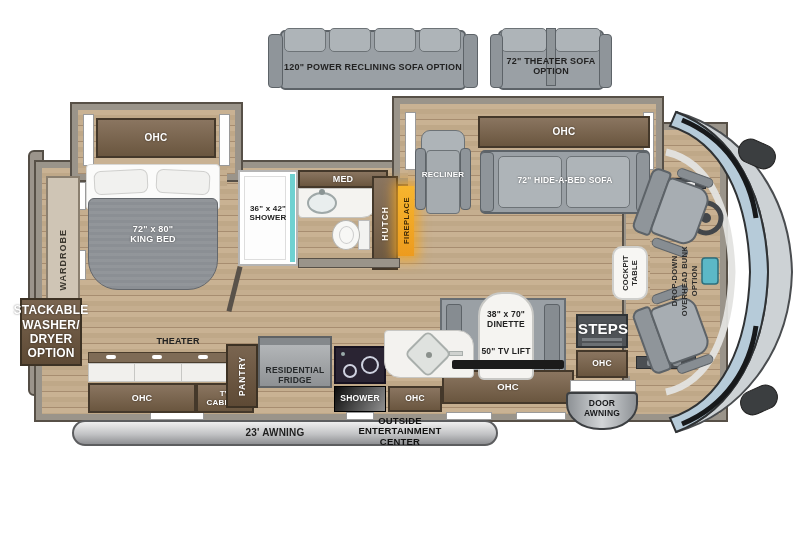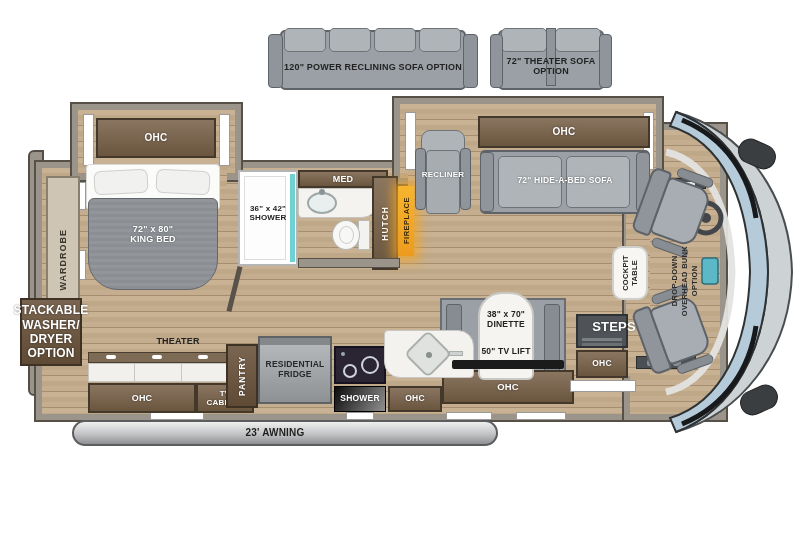--- a/index.html
+++ b/index.html
@@ -147,21 +147,21 @@
   <div class="abs cab" style="left:88px;top:383px;width:108px;height:30px;z-index:3;">
     <span class="lbl wlbl" style="font-size:9px;">OHC</span>
   </div>
   <div class="abs cab" style="left:196px;top:383px;width:58px;height:30px;z-index:3;">
     <span class="lbl wlbl" style="font-size:8px;">TV
 CABINET</span>
   </div>
   <div class="abs cabdark flexc" style="left:226px;top:344px;width:32px;height:64px;z-index:4;">
     <span class="vlbl wlbl" style="font-size:8.5px;">PANTRY</span>
   </div>
-  <div class="abs flexc" style="left:258px;top:336px;width:74px;height:68px;background:linear-gradient(180deg,#b9bcbe,#8e9194);border:2px solid #5f6264;z-index:3;">
+  <div class="abs flexc" style="left:258px;top:336px;width:74px;height:52px;background:linear-gradient(180deg,#b9bcbe,#8e9194);border:2px solid #5f6264;z-index:3;align-items:flex-end;">
     <div class="abs" style="left:0;top:0;width:70px;height:7px;background:#84888b;"></div>
     <span class="lbl" style="font-size:8.5px;color:#26292b;">RESIDENTIAL
 FRIDGE</span>
   </div>
   <div class="abs" style="left:334px;top:346px;width:52px;height:38px;background:#2a2433;border:2px solid #171220;z-index:3;">
     <div class="abs" style="left:7px;top:16px;width:14px;height:14px;border:2px solid #cfd2e0;border-radius:50%;"></div>
     <div class="abs" style="left:25px;top:8px;width:18px;height:18px;border:2px solid #cfd2e0;border-radius:50%;"></div>
     <div class="abs" style="left:5px;top:4px;width:4px;height:4px;background:#9aa;border-radius:50%;"></div>
   </div>
   <div class="abs flexc" style="left:334px;top:386px;width:52px;height:26px;background:linear-gradient(120deg,#0c0c0c,#909090);border:1px solid #000;z-index:3;">
@@ -183,28 +183,32 @@
   <div class="abs" style="left:478px;top:292px;width:56px;height:88px;background:#f5f4f1;border:2px solid #c8c8c5;border-radius:24px 24px 6px 6px;z-index:4;"></div>
   <div class="abs" style="left:452px;top:360px;width:112px;height:9px;background:#1b1b1b;border-radius:2px;z-index:5;"></div>
   <div class="abs lbl dlbl" style="left:454px;top:310px;width:104px;font-size:8.5px;z-index:6;">38" x 70"
 DINETTE</div>
   <div class="abs lbl dlbl" style="left:454px;top:347px;width:104px;font-size:8.5px;z-index:6;">50" TV LIFT</div>
   <div class="abs cab" style="left:442px;top:370px;width:132px;height:34px;z-index:3;">
     <span class="lbl wlbl" style="font-size:9.5px;">OHC</span>
   </div>
 
   <div class="abs" style="left:576px;top:314px;width:52px;height:34px;background:#4f5357;border:2px solid #2e3235;z-index:3;">
-    <div class="abs lbl wlbl" style="left:12px;top:4px;width:48px;font-size:13px;">STEPS</div>
+    <div class="abs lbl wlbl" style="left:0;top:4px;width:48px;font-size:15px;">STEPS</div>
     <div class="abs" style="left:4px;top:22px;width:40px;height:3px;background:#7b8084;"></div>
     <div class="abs" style="left:4px;top:27px;width:40px;height:3px;background:#6b7074;"></div>
   </div>
   <div class="abs cab" style="left:576px;top:350px;width:52px;height:28px;z-index:3;">
     <span class="lbl wlbl" style="font-size:8.5px;">OHC</span>
   </div>
   <div class="abs win" style="left:570px;top:380px;width:66px;height:12px;z-index:3;"></div>
+  <div class="abs" style="left:566px;top:392px;width:72px;height:38px;background:linear-gradient(90deg,#8e9296,#d2d5d7 50%,#8e9296);border:2px solid #3c3f42;border-radius:4px 4px 34px 34px / 4px 4px 26px 26px;z-index:4;">
+    <div class="abs lbl" style="left:0;top:5px;width:68px;font-size:8.5px;color:#17181a;">DOOR
+AWNING</div>
+  </div>
 
   <svg class="abs" style="left:630px;top:90px;width:170px;height:365px;z-index:2;" viewBox="0 0 170 365">
     <path d="M46,22 C110,40 160,100 162,182 C160,264 110,324 46,342 C104,320 136,260 138,182 C136,104 104,44 46,22 Z" fill="#cdd2d5" stroke="#4a4d50" stroke-width="2"></path>
     <path d="M40,36 C92,52 118,108 120,182 C118,256 92,312 40,328 L46,342 C104,320 136,260 138,182 C136,104 104,44 46,22 Z" fill="#b6cbd9" stroke="#2f3234" stroke-width="2"></path>
     <path d="M52,30 C96,48 120,86 126,128" fill="none" stroke="#17191b" stroke-width="5"></path>
     <path d="M52,334 C96,316 120,278 126,236" fill="none" stroke="#17191b" stroke-width="5"></path>
     <path d="M36,62 C80,72 100,120 102,182 C100,244 80,292 36,302" fill="none" stroke="#e3e3e0" stroke-width="7" opacity="0.95"></path>
     <rect x="108" y="52" width="38" height="24" rx="12" fill="#3b3e40" stroke="#222" transform="rotate(24 127 64)"></rect>
     <rect x="110" y="298" width="38" height="24" rx="12" fill="#3b3e40" stroke="#222" transform="rotate(-24 129 310)"></rect>
     <circle cx="76" cy="128" r="15" fill="none" stroke="#42464a" stroke-width="5"></circle>
@@ -241,14 +245,17 @@
 OVERHEAD BUNK
 OPTION</span>
   </div>
 
   <div class="abs win" style="left:150px;top:412px;width:54px;height:8px;z-index:2;"></div>
   <div class="abs win" style="left:346px;top:412px;width:28px;height:8px;z-index:2;"></div>
   <div class="abs win" style="left:446px;top:412px;width:46px;height:8px;z-index:2;"></div>
   <div class="abs win" style="left:516px;top:412px;width:50px;height:8px;z-index:2;"></div>
   <div class="abs" style="left:72px;top:420px;width:426px;height:26px;background:linear-gradient(180deg,#efefef,#c2c3c5 55%,#8f9093);border:2px solid #5c5d5f;border-radius:13px;z-index:1;"></div>
   <div class="abs lbl" style="left:200px;top:427px;width:150px;font-size:10px;color:#1e1e1e;z-index:2;">23' AWNING</div>
+  <div class="abs lbl" style="left:332px;top:416px;width:136px;font-size:9.5px;color:#111;line-height:1.1;z-index:5;">OUTSIDE
+ENTERTAINMENT
+CENTER</div>
 
 </div>
 
 </body></html>

